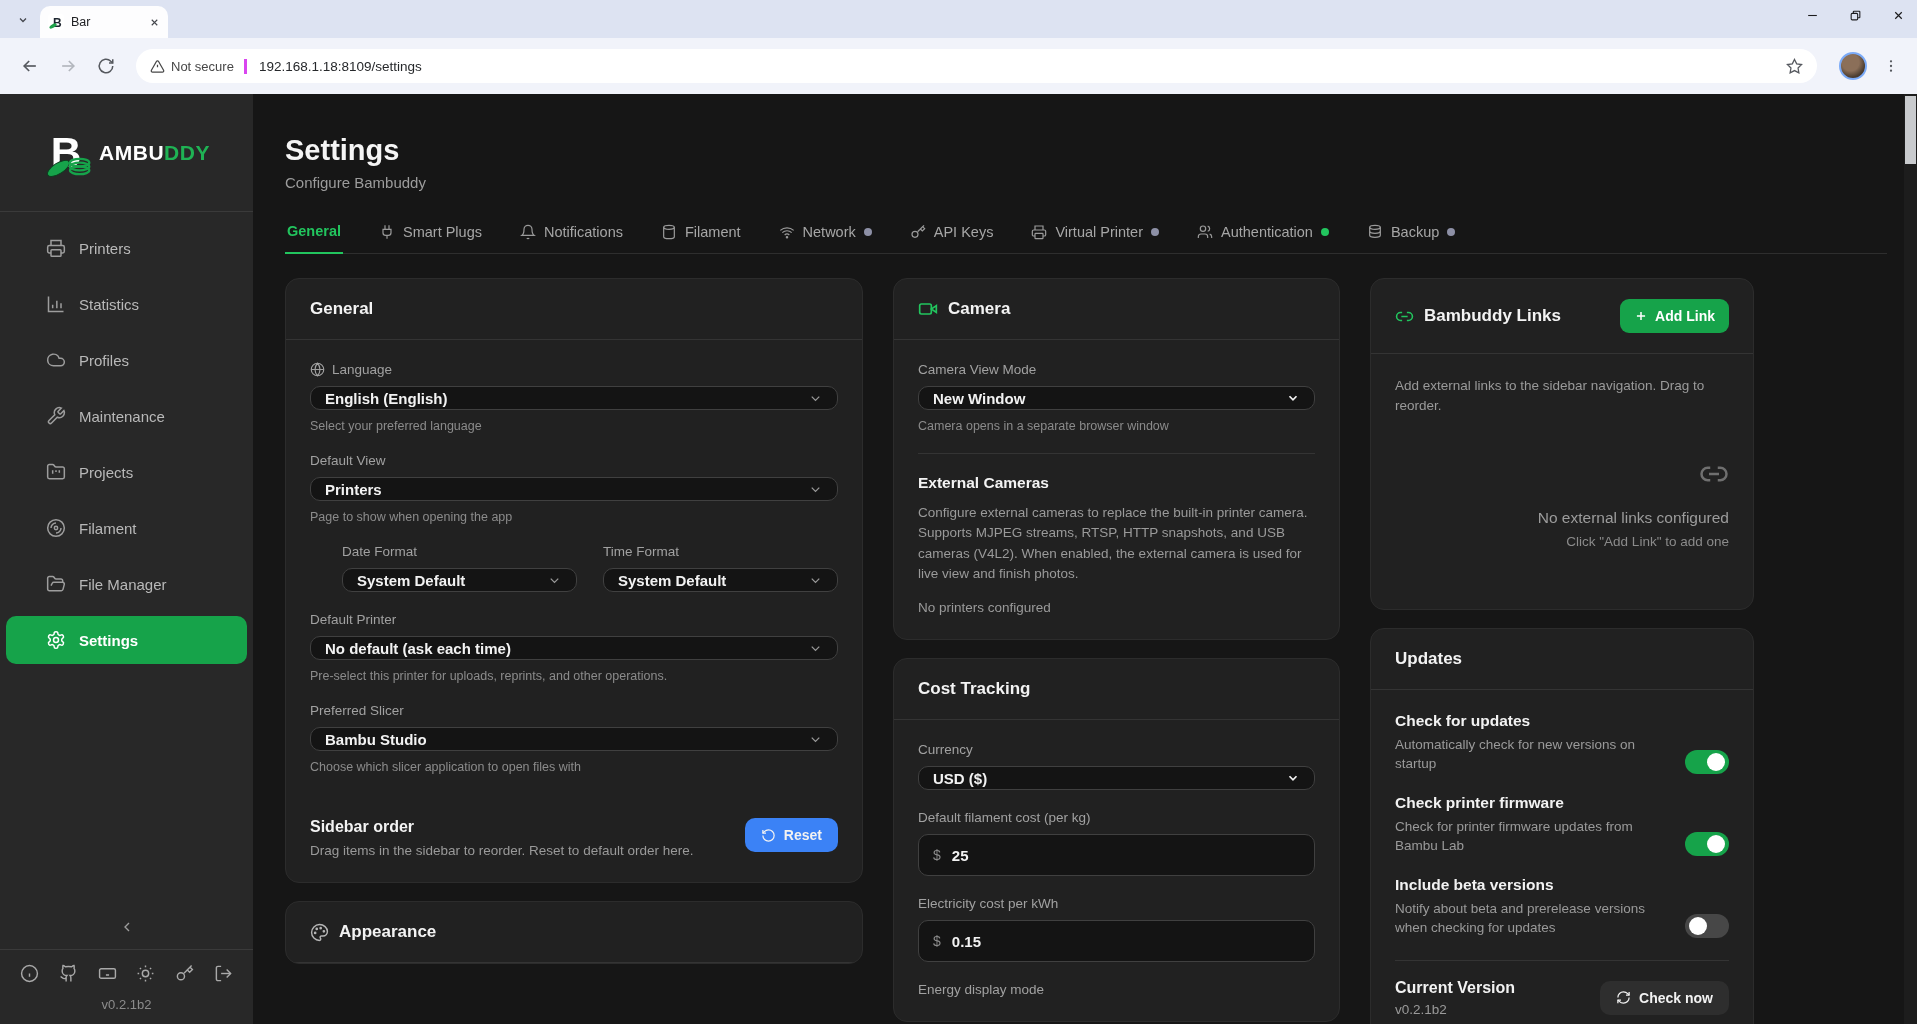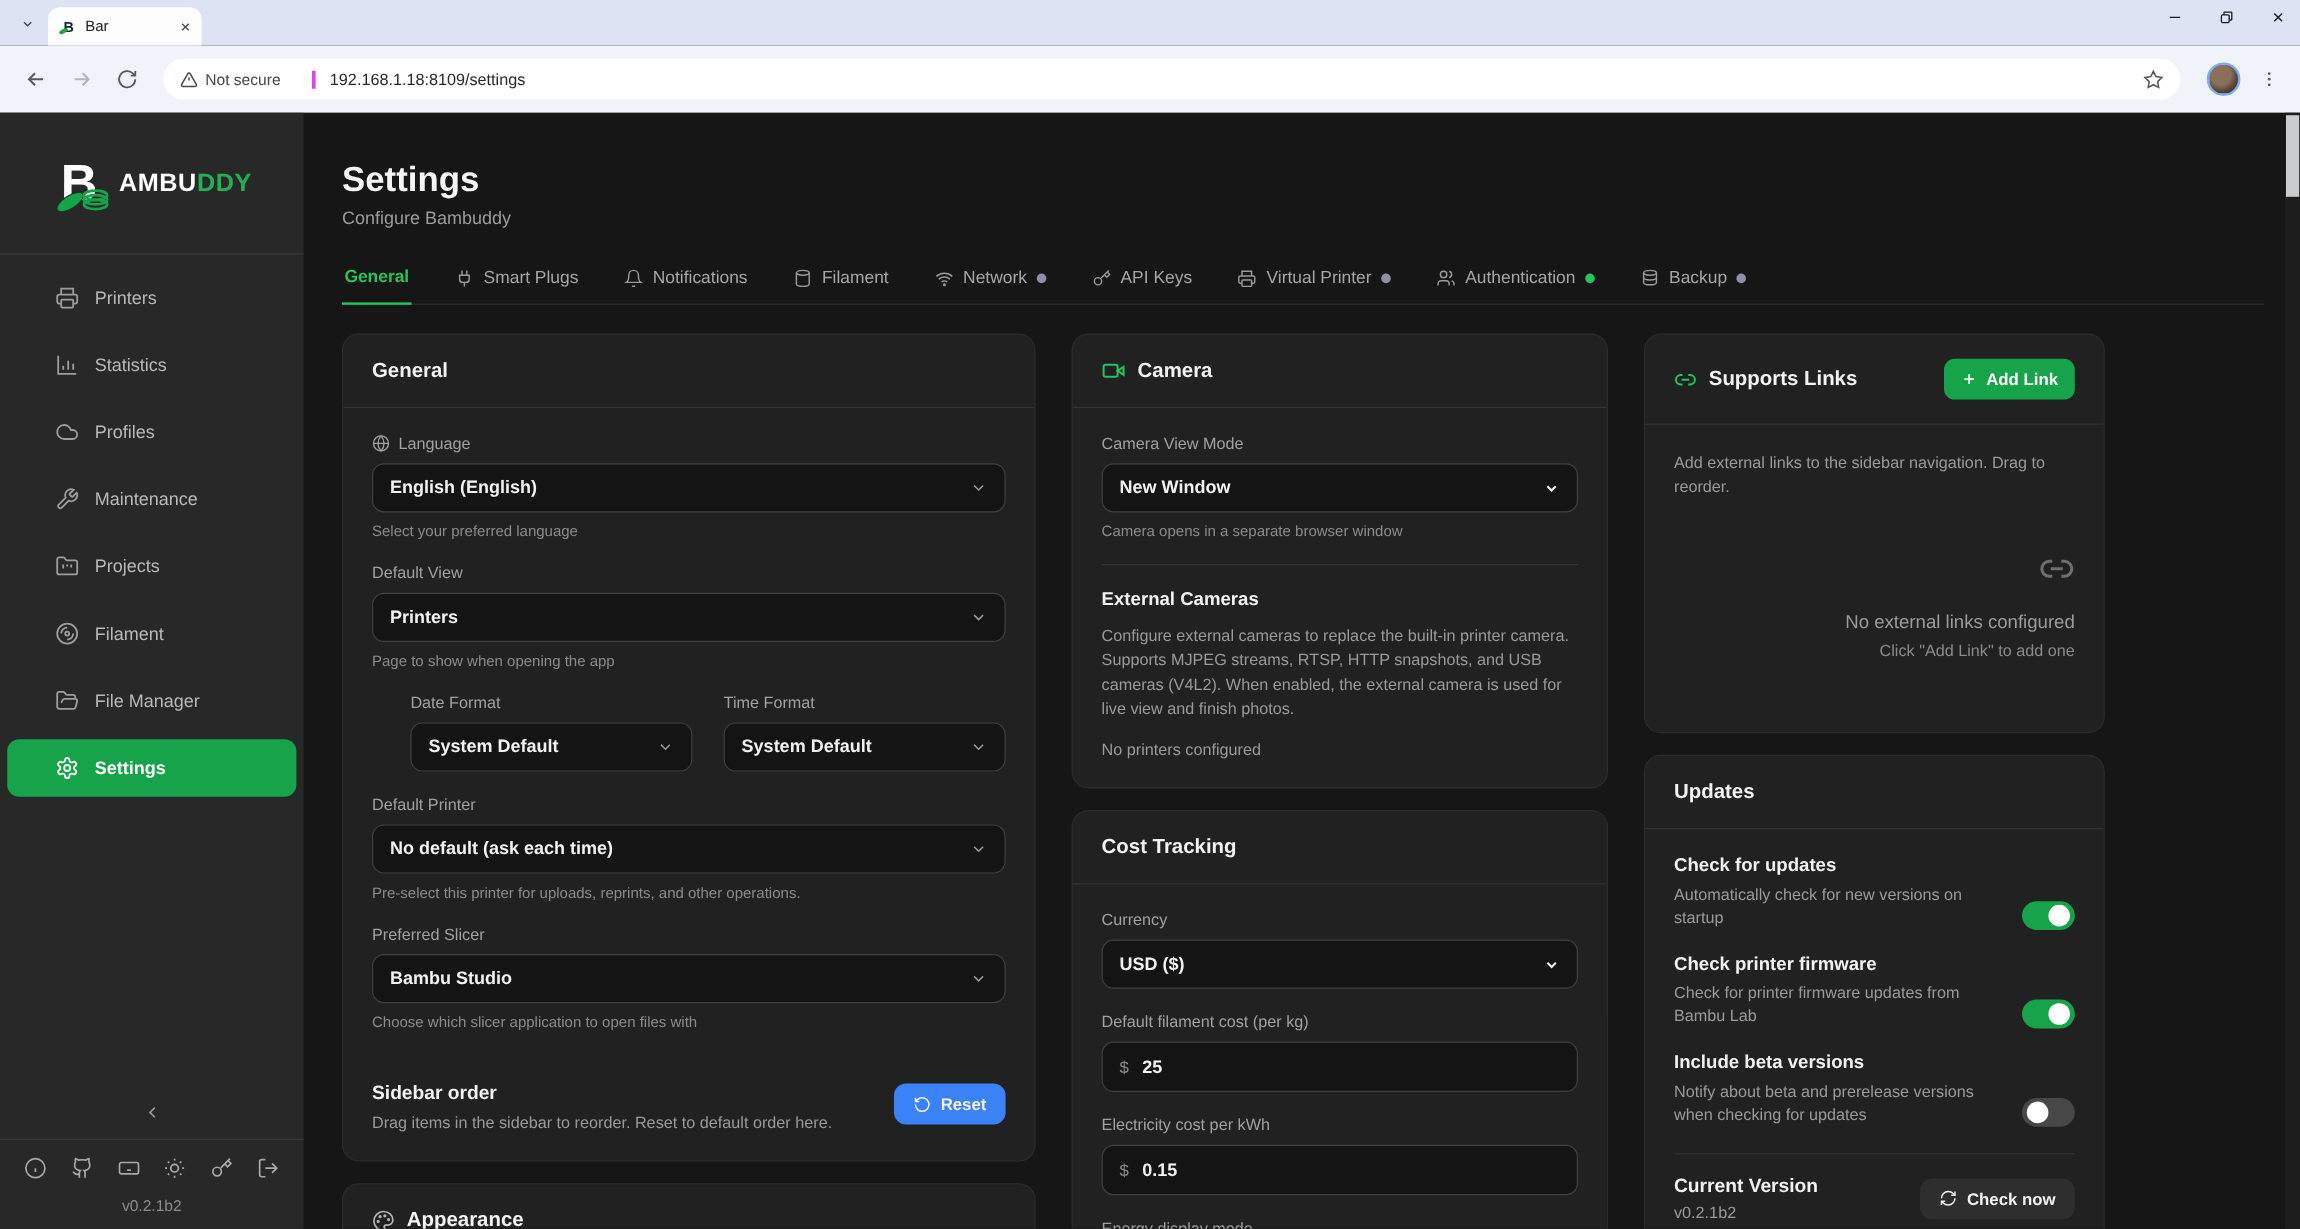--- a/index.html
+++ b/index.html
@@ -14,21 +14,21 @@
   .tab { width:128px; height:32px; background:#fdfdfe; border-radius:10px 10px 0 0; display:flex;
     align-items:center; padding:0 8px; gap:7px; }
   .tab-title { font-size:12.5px; color:#202124; flex:1; white-space:nowrap; overflow:hidden; }
   .tab-close { color:#45474d; display:flex; }
   .win-controls { position:absolute; right:12px; top:8px; display:flex; gap:30px; color:#1c1c1e; align-items:center; }
   .toolbar { height:56px; background:#f1f3fa; display:flex; align-items:center; padding:0 14px; gap:6px; }
   .navbtn { width:32px; height:32px; display:flex; align-items:center; justify-content:center; color:#55585e; }
   .navbtn.disabled { color:#b2b6bd; }
   .omnibox { flex:1; height:34px; background:#ffffff; border-radius:17px; margin:0 8px; display:flex;
     align-items:center; padding:0 14px; gap:8px; }
-  .notsecure { display:flex; align-items:center; gap:6px; color:#474747; font-size:13px; padding-right:26px;
+  .notsecure { display:flex; align-items:center; gap:6px; color:#474747; font-size:13px; padding-right:10px;
     border-right:3px solid #d946ef; }
   .url { flex:1; font-size:13.5px; color:#26282b; padding-left:4px; }
   .star { color:#55585e; display:flex; }
   .avatar { width:28px; height:28px; border-radius:50%; background:radial-gradient(circle at 40% 35%, #8b6f59 0 40%, #4a3c30 70%);
     border:2px solid #7baaf7; margin-left:8px; }
   .kebab { width:24px; height:24px; color:#55585e; display:flex; align-items:center; justify-content:center; margin-left:6px; }
 
   
   .app { position:absolute; top:94px; left:0; width:1917px; height:930px; background:#161616; display:flex; }
 
@@ -71,21 +71,21 @@
   .col { display:flex; flex-direction:column; gap:18px; }
   .col1 { width:578px; } .col2 { width:447px; } .col3 { width:384px; }
 
   .card { background:#212121; border:1px solid #2c2c2c; border-radius:14px; overflow:hidden; }
   .card-h { display:flex; align-items:center; gap:10px; padding:20px 24px; border-bottom:1px solid #343434; }
   .card-h .ttl { font-size:17px; font-weight:800; color:#f3f3f3; }
   .card-b { padding:22px 24px 24px 24px; }
 
   .grp { margin-bottom:20px; }
   .lbl { font-size:13.5px; color:#a1a1a1; margin-bottom:9px; display:flex; align-items:center; gap:7px; }
-  .select { height:41px; background:#141414; border:1px solid #404040; border-radius:10px; display:flex;
+  .select { height:24px; background:#141414; border:1px solid #404040; border-radius:10px; display:flex;
     align-items:center; padding:0 14px; cursor:pointer; }
   .select .val { flex:1; font-size:15px; font-weight:700; color:#f2f2f2; }
   .select .chev { color:#9a9a9a; display:flex; }
   .select.native .chev { color:#f2f2f2; }
   .helper { font-size:12.5px; color:#8b8b8b; margin-top:9px; }
   .two-col { display:flex; gap:26px;margin-left:32px; }
   .two-col .grp { flex:1; margin-bottom:20px; }
 
   .input { height:42px; background:#141414; border:1px solid #404040; border-radius:10px; display:flex;
     align-items:center; padding:0 14px; gap:11px; }
@@ -601,21 +601,21 @@
 
       <div class="col col3">
         <div class="card">
           <div class="card-h" style="justify-content:space-between;">
             <span style="display:flex; align-items:center; gap:10px;">
               <svg width="19" height="19" viewBox="0 0 24 24" fill="none" stroke="#22c55e" stroke-width="2">
                   <path d="M9 17H7A5 5 0 0 1 7 7h2"></path>
                   <path d="M15 7h2a5 5 0 1 1 0 10h-2"></path>
                   <line x1="8" x2="16" y1="12" y2="12"></line>
                 </svg>
-              <span class="ttl">Supports Links</span>
+              <span class="ttl">Bambuddy Links</span>
             </span>
             <span class="btn-green">
               <svg width="14" height="14" viewBox="0 0 24 24" fill="none" stroke="currentColor" stroke-width="2.6">
                   <path d="M5 12h14M12 5v14"></path>
                 </svg>
               <span>Add Link</span>
             </span>
           </div>
           <div class="card-b">
             <div class="para">Add external links to the sidebar navigation. Drag to reorder.</div>

